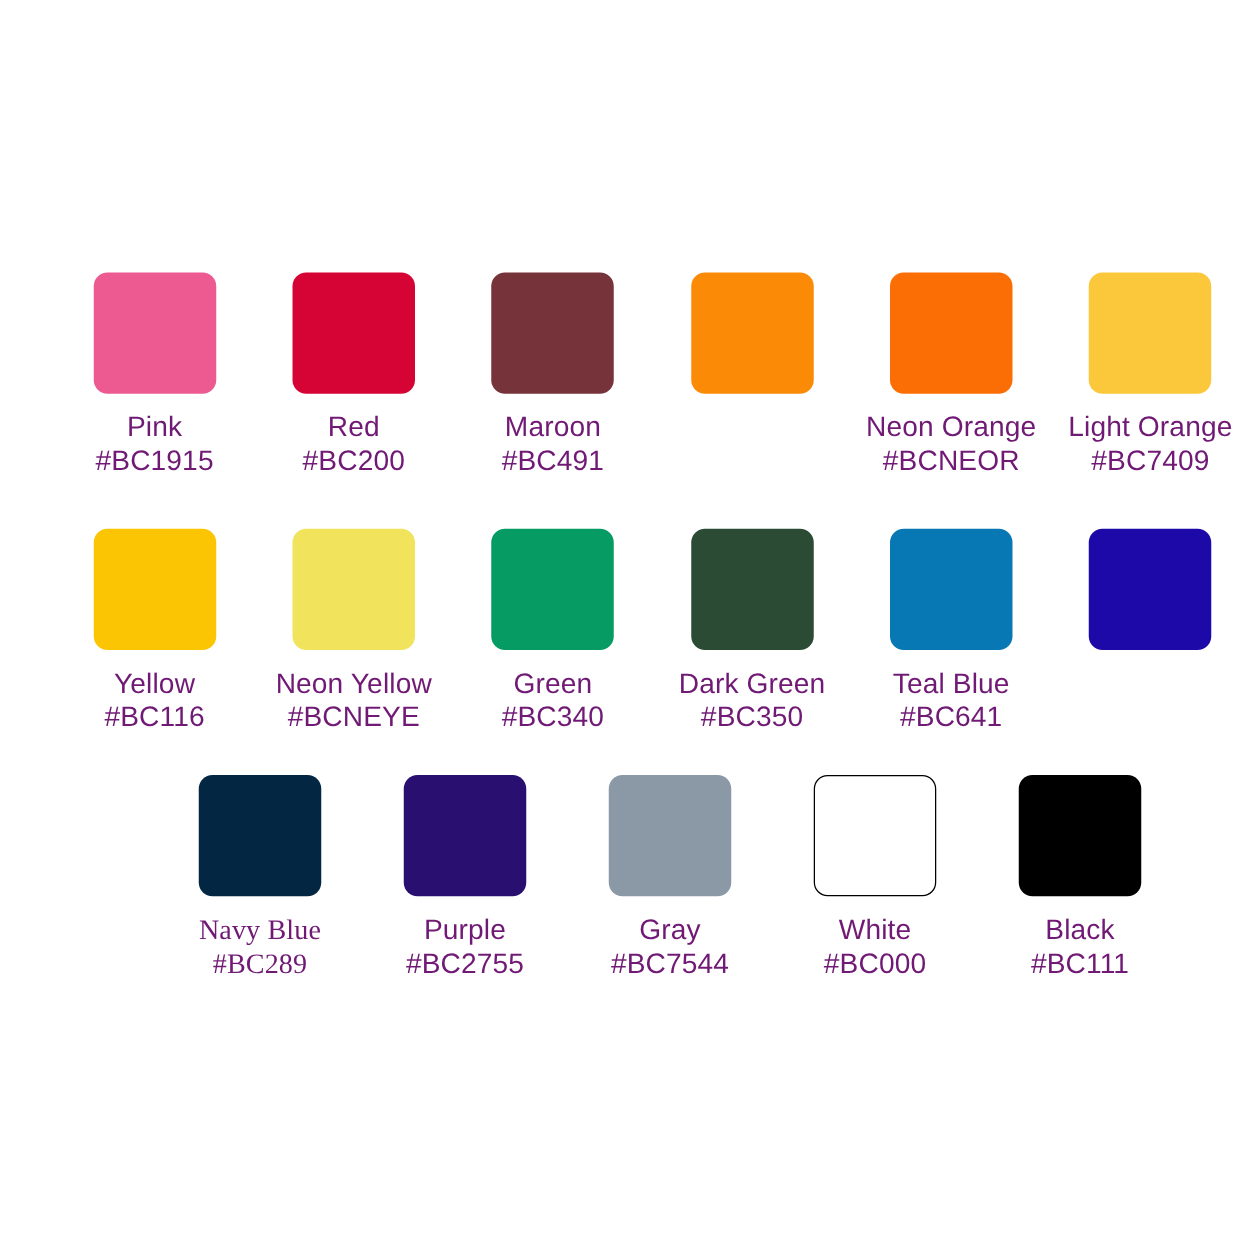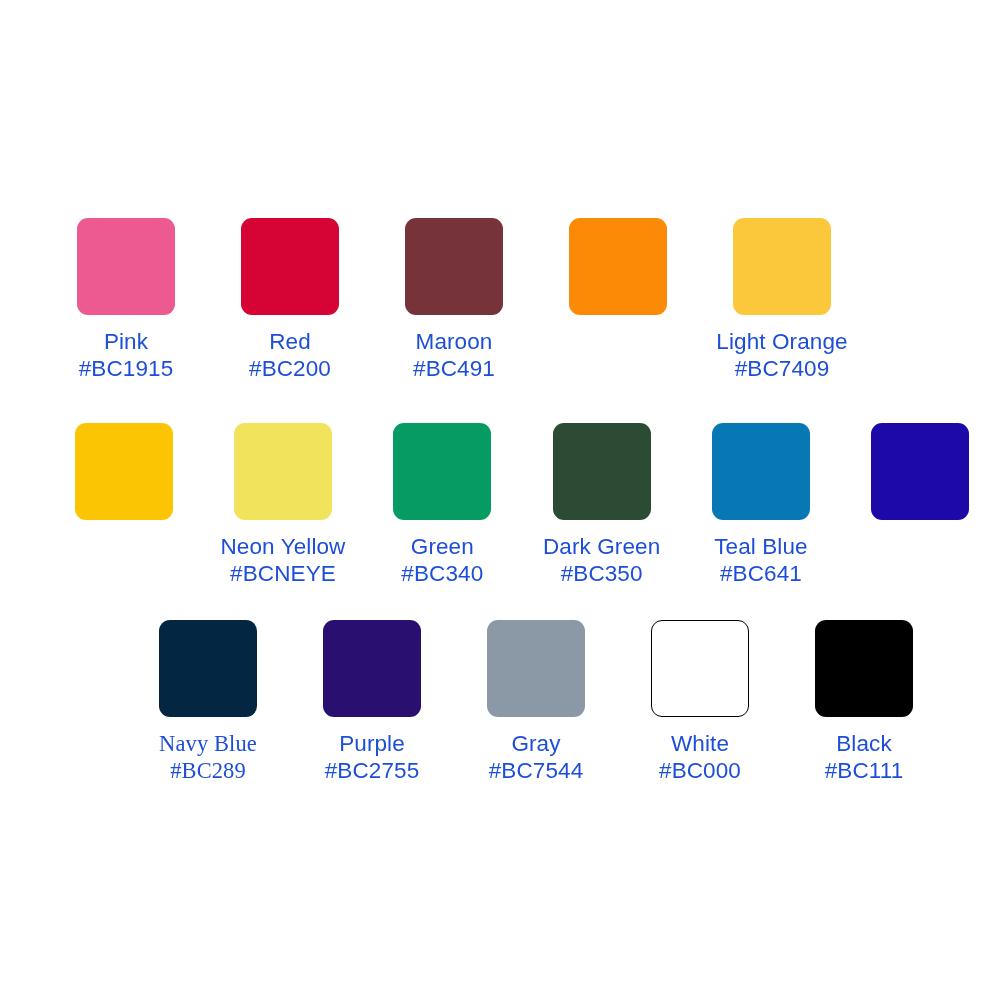--- a/index.html
+++ b/index.html
@@ -52,21 +52,21 @@
     border-radius: 11px;
     box-sizing: border-box;
   }
   .swatch-chip.bordered {
     border: 1.6px solid #000000;
   }
 
   .swatch-label {
     margin-top: 13px;
     text-align: center;
-    color: #1d4ed8;
+    color: #701a75;
     font-size: 22.5px;
     line-height: 27px;
     letter-spacing: 0.1px;
     white-space: nowrap;
   }
   .swatch-name { display: block; }
   .swatch-code { display: block; }
 </style>
 </head>
 <body style="background: rgb(255, 255, 255);">
@@ -91,30 +91,41 @@
         <div class="swatch-chip" style="background-color: rgb(118, 51, 58);"></div>
         <div class="swatch-label">
           <span class="swatch-name">Maroon</span>
           <span class="swatch-code">#BC491</span>
         </div>
       </div>
       <div class="swatch-cell">
         <div class="swatch-chip" style="background-color: rgb(251, 139, 7);"></div>
       </div>
       <div class="swatch-cell">
+        <div class="swatch-chip" style="background-color: rgb(251, 110, 5);"></div>
+        <div class="swatch-label">
+          <span class="swatch-name">Neon Orange</span>
+          <span class="swatch-code">#BCNEOR</span>
+        </div>
+      </div>
+      <div class="swatch-cell">
         <div class="swatch-chip" style="background-color: rgb(251, 200, 60);"></div>
         <div class="swatch-label">
           <span class="swatch-name">Light Orange</span>
           <span class="swatch-code">#BC7409</span>
         </div>
       </div>
     </div>
   <div class="swatch-row" id="row-2">
       <div class="swatch-cell">
         <div class="swatch-chip" style="background-color: rgb(252, 197, 3);"></div>
+        <div class="swatch-label">
+          <span class="swatch-name">Yellow</span>
+          <span class="swatch-code">#BC116</span>
+        </div>
       </div>
       <div class="swatch-cell">
         <div class="swatch-chip" style="background-color: rgb(242, 227, 92);"></div>
         <div class="swatch-label">
           <span class="swatch-name">Neon Yellow</span>
           <span class="swatch-code">#BCNEYE</span>
         </div>
       </div>
       <div class="swatch-cell">
         <div class="swatch-chip" style="background-color: rgb(5, 155, 98);"></div>

